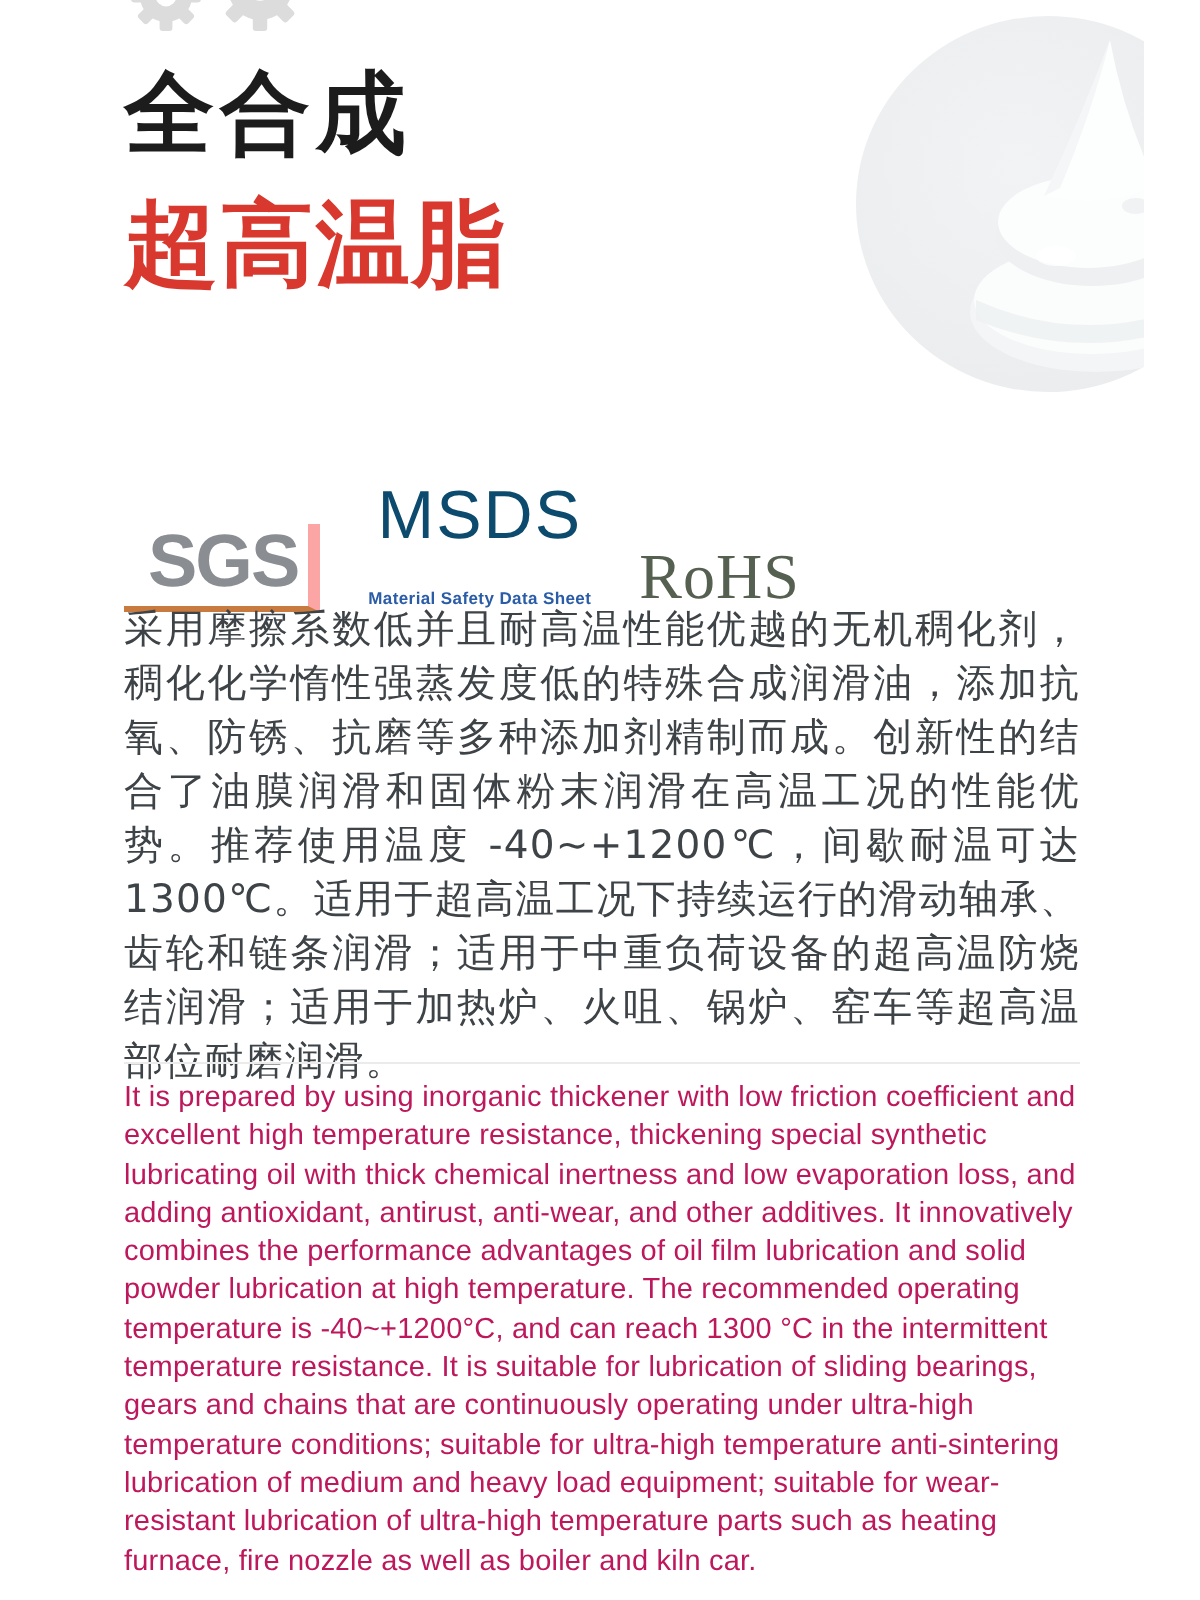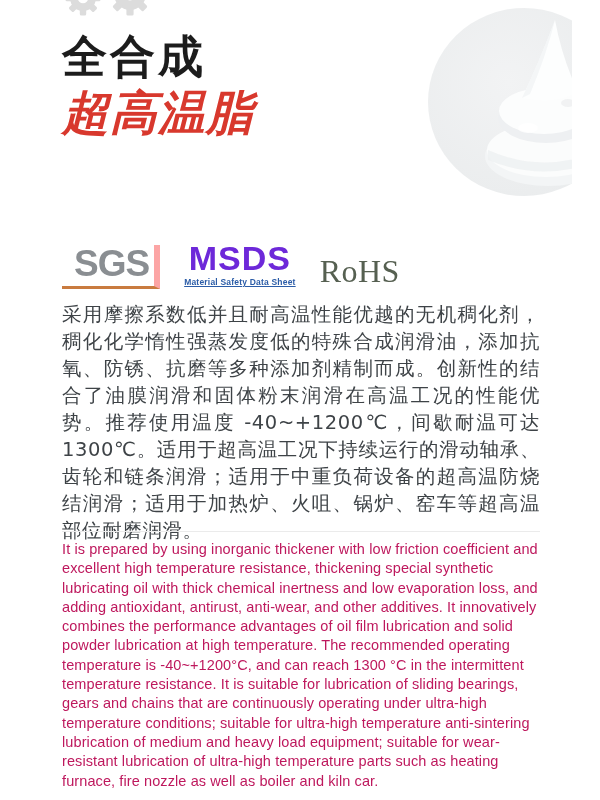--- a/index.html
+++ b/index.html
@@ -12,35 +12,35 @@
   .gears svg{position:absolute;left:0;top:-32px;}
   
   .product-photo{
     position:absolute;left:428px;top:8px;width:192px;height:188px;border-radius:50%;
     background:radial-gradient(circle at 42% 40%, #f2f3f4 0%, #ebedee 70%, #e7e9eb 100%);
     overflow:hidden;
   }
   
   .title-block{position:absolute;left:62px;top:30px;line-height:1.18;}
   .title-cn{font-size:45px;font-weight:700;color:#1c1c1c;letter-spacing:3px;display:block;}
-  .title-red{font-size:47px;font-weight:900;color:#d8382d;letter-spacing:1px;display:block;margin-top:2px;font-style:italic;}
+  .title-red{font-size:47px;font-weight:900;color:#d8382d;letter-spacing:1px;display:block;margin-top:12px;}
   .subtitle{
     position:absolute;left:63px;top:160px;font-style:italic;color:#9b9b9b;
     font-size:19px;line-height:31px;letter-spacing:0.8px;font-family:"Liberation Sans",sans-serif;
   }
   
   .certs{position:absolute;left:62px;top:241px;display:flex;align-items:flex-end;gap:24px;}
   .sgs{
     font-family:"Liberation Sans",sans-serif;font-weight:700;font-size:37px;color:#8a8e92;
     letter-spacing:-1px;line-height:1;padding:0 5px 4px 12px;
     border-bottom:3px solid #c97b3f;border-right:6px solid #fca5a5;
   }
   .msds{display:flex;flex-direction:column;align-items:center;line-height:1;padding-bottom:2px;}
-  .msds-main{font-family:"Liberation Sans",sans-serif;font-weight:700;font-size:34px;color:#6d28d9;letter-spacing:1px;}
-  .msds-sub{font-family:"Liberation Sans",sans-serif;font-size:8.5px;color:#2b5ca7;font-weight:700;margin-top:3px;letter-spacing:0.2px;white-space:nowrap;text-decoration:underline;}
+  .msds-main{font-family:"Liberation Sans",sans-serif;font-weight:400;font-size:34px;color:#0c4a6e;letter-spacing:1px;}
+  .msds-sub{font-family:"Liberation Sans",sans-serif;font-size:8.5px;color:#2b5ca7;font-weight:700;margin-top:20px;letter-spacing:0.2px;white-space:nowrap;}
   .rohs{font-family:Liberation Serif, serif;font-size:32px;color:#566051;line-height:1;padding-bottom:2px;letter-spacing:0.5px;}
   
   .desc-cn{
     position:absolute;left:62px;top:301px;width:478px;
     font-size:19.5px;line-height:27px;letter-spacing:0.6px;
     color:#3e4347;text-align:justify;font-weight:500;
   }
   .divider{position:absolute;left:62px;top:531px;width:478px;height:1px;background:#ebebeb;}
   
   .desc-en{

